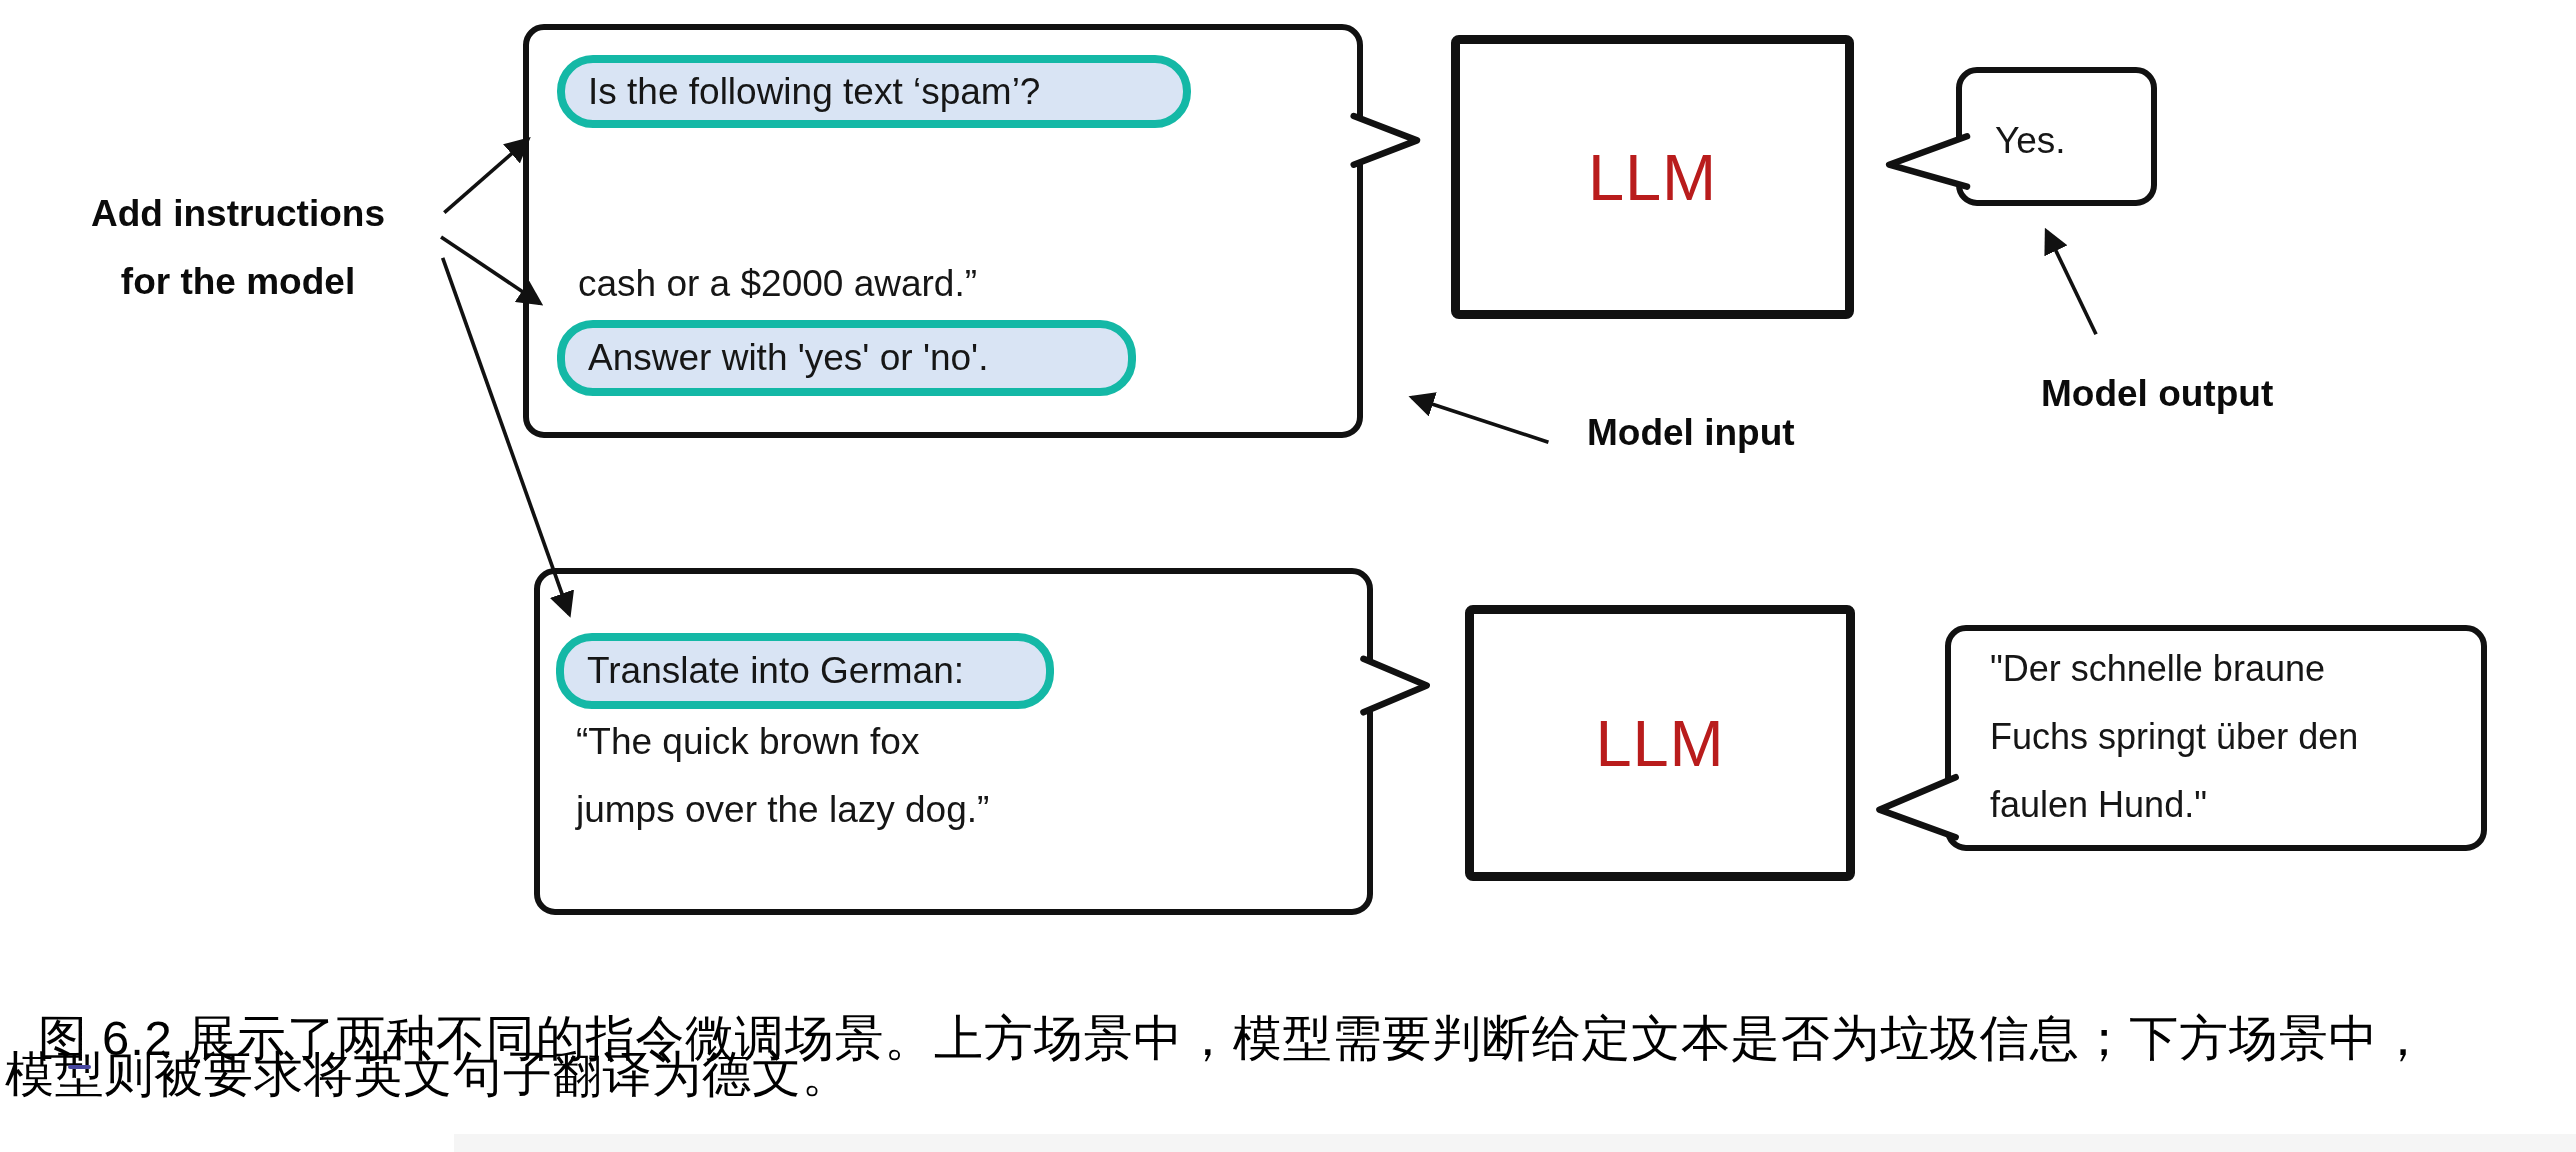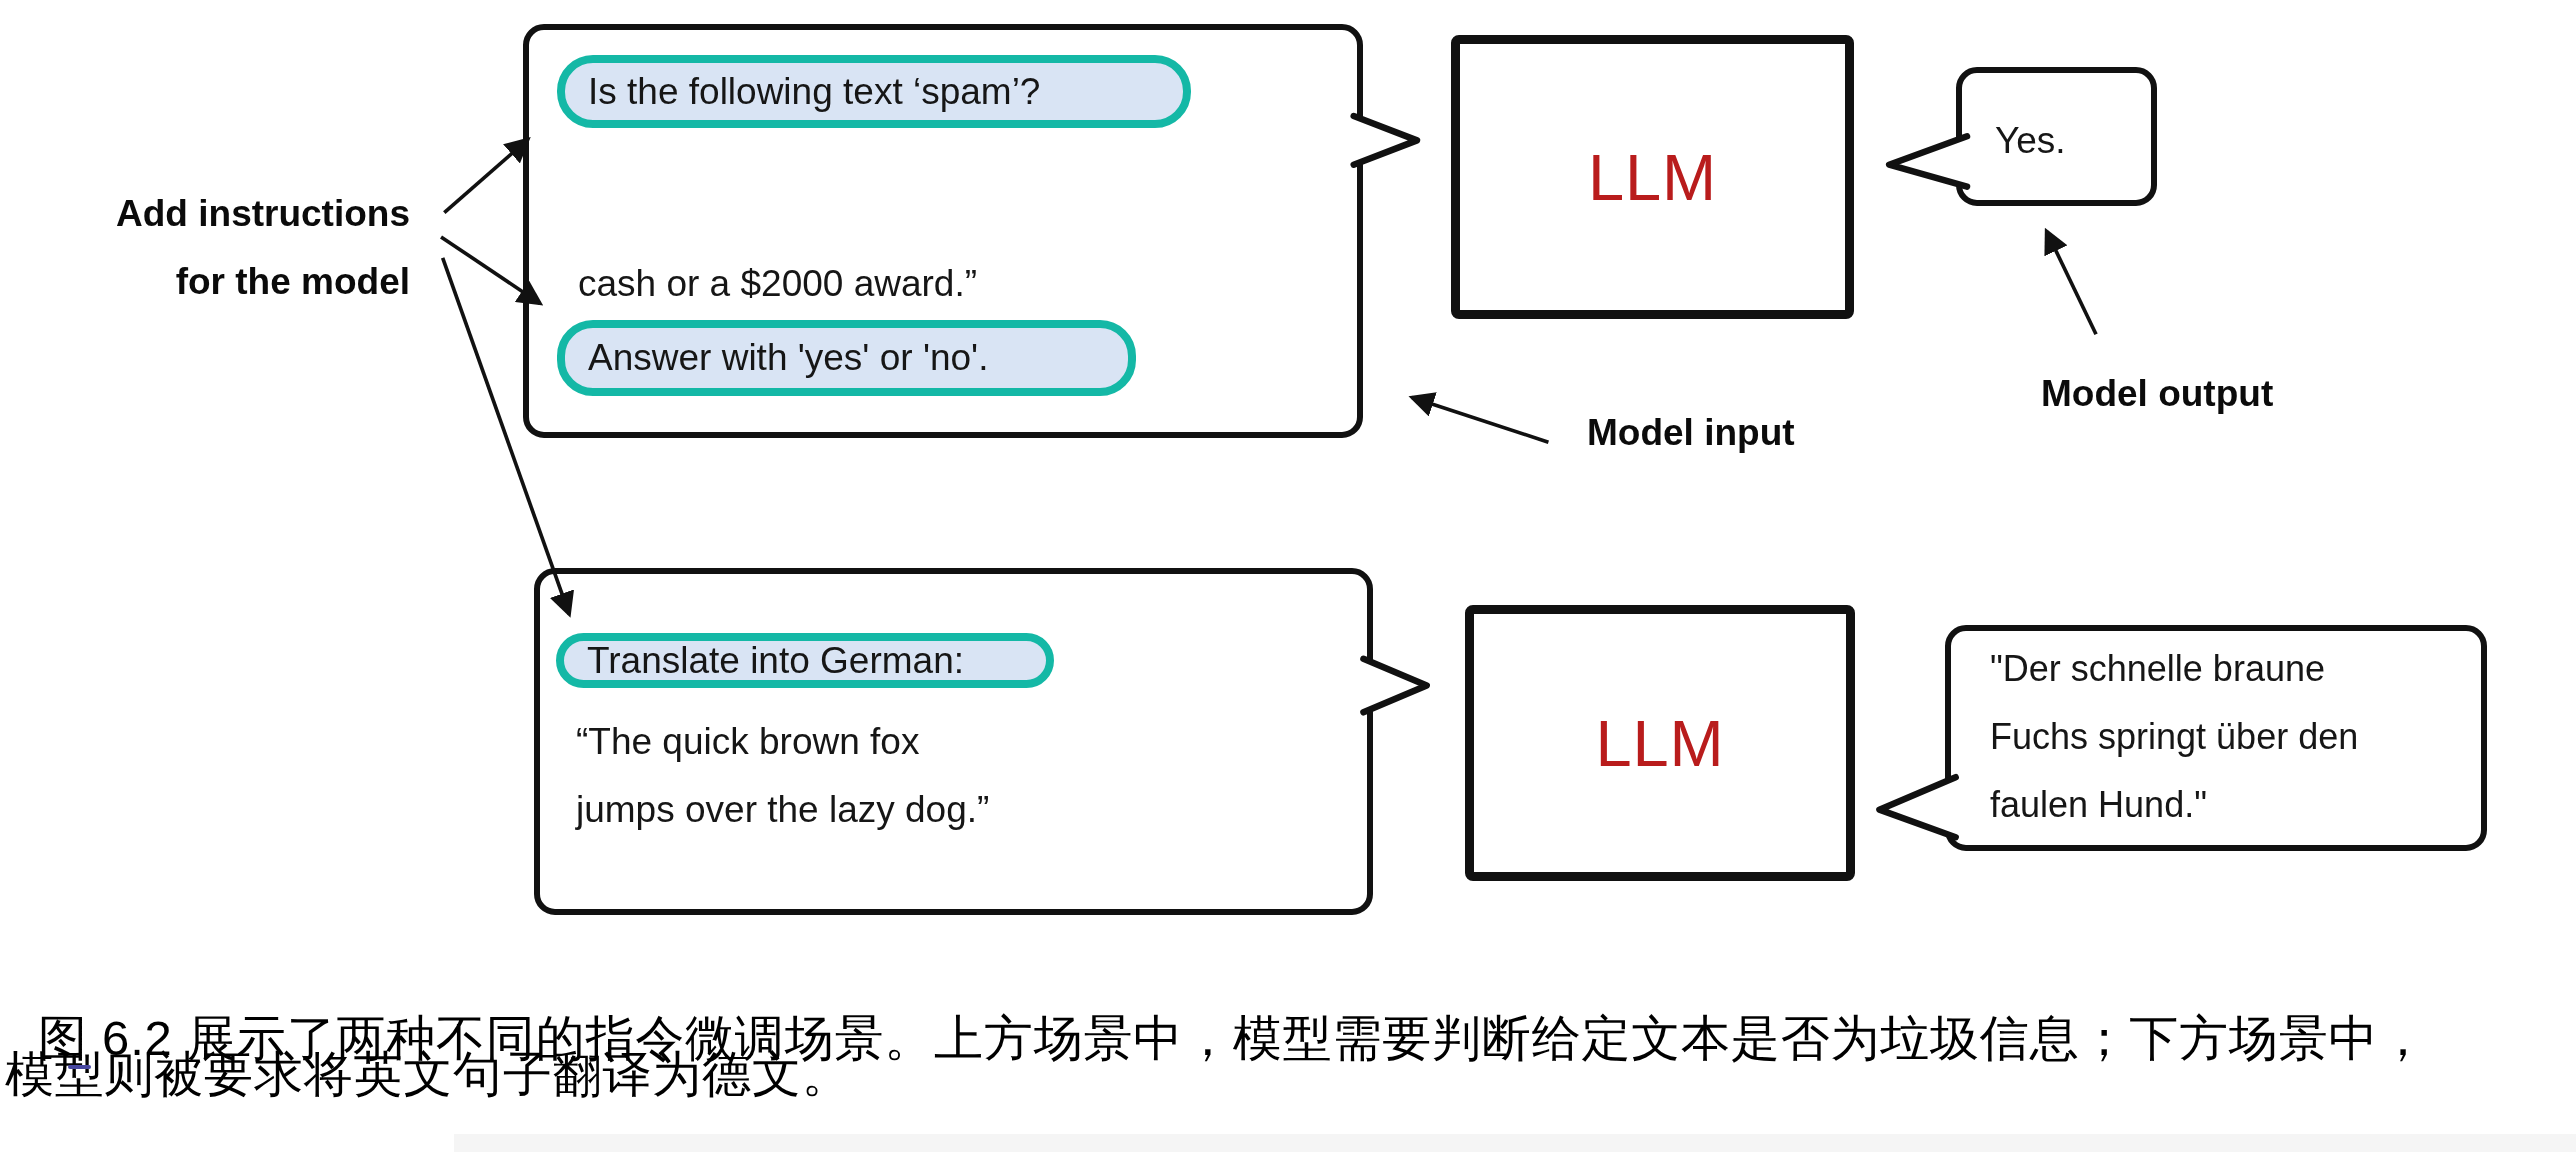--- a/index.html
+++ b/index.html
@@ -41,33 +41,33 @@
     <span>Answer with 'yes' or 'no'.</span>
   </div>
 
   <div class="box llm" style="left:1451px;top:35px;width:403px;height:284px;">
     <span>LLM</span>
   </div>
 
   <div class="box" style="left:1956px;top:67px;width:201px;height:139px;"></div>
   <div class="txt" style="left:1995px;top:120px;">Yes.</div>
 
-  <div class="hand" style="left:102px;top:180px;width:308px;text-align:right;
+  <div class="hand" style="left:84px;top:180px;width:308px;text-align:center;
        line-height:68px;white-space:normal;">
     <div>Add instructions</div>
     <div>for the model</div>
   </div>
 
   <div class="hand" style="left:1539px;top:412px;margin-left:48px;">Model input</div>
 
   <div class="hand" style="left:2041px;top:373px;">Model output</div>
 
   <div class="box" style="left:534px;top:568px;width:839px;height:347px;"></div>
 
-  <div class="pill" style="left:556px;top:633px;width:498px;height:55px;text-align:right;">
+  <div class="pill" style="left:556px;top:633px;width:498px;height:76px;text-align:right;">
     <span>Translate into German:</span>
   </div>
 
   <div class="txt" style="left:576px;top:721px;">“The quick brown fox</div>
   <div class="txt" style="left:576px;top:789px;">jumps over the lazy dog.”</div>
 
   <div class="box llm" style="left:1465px;top:605px;width:390px;height:276px;">
     <span>LLM</span>
   </div>
 

